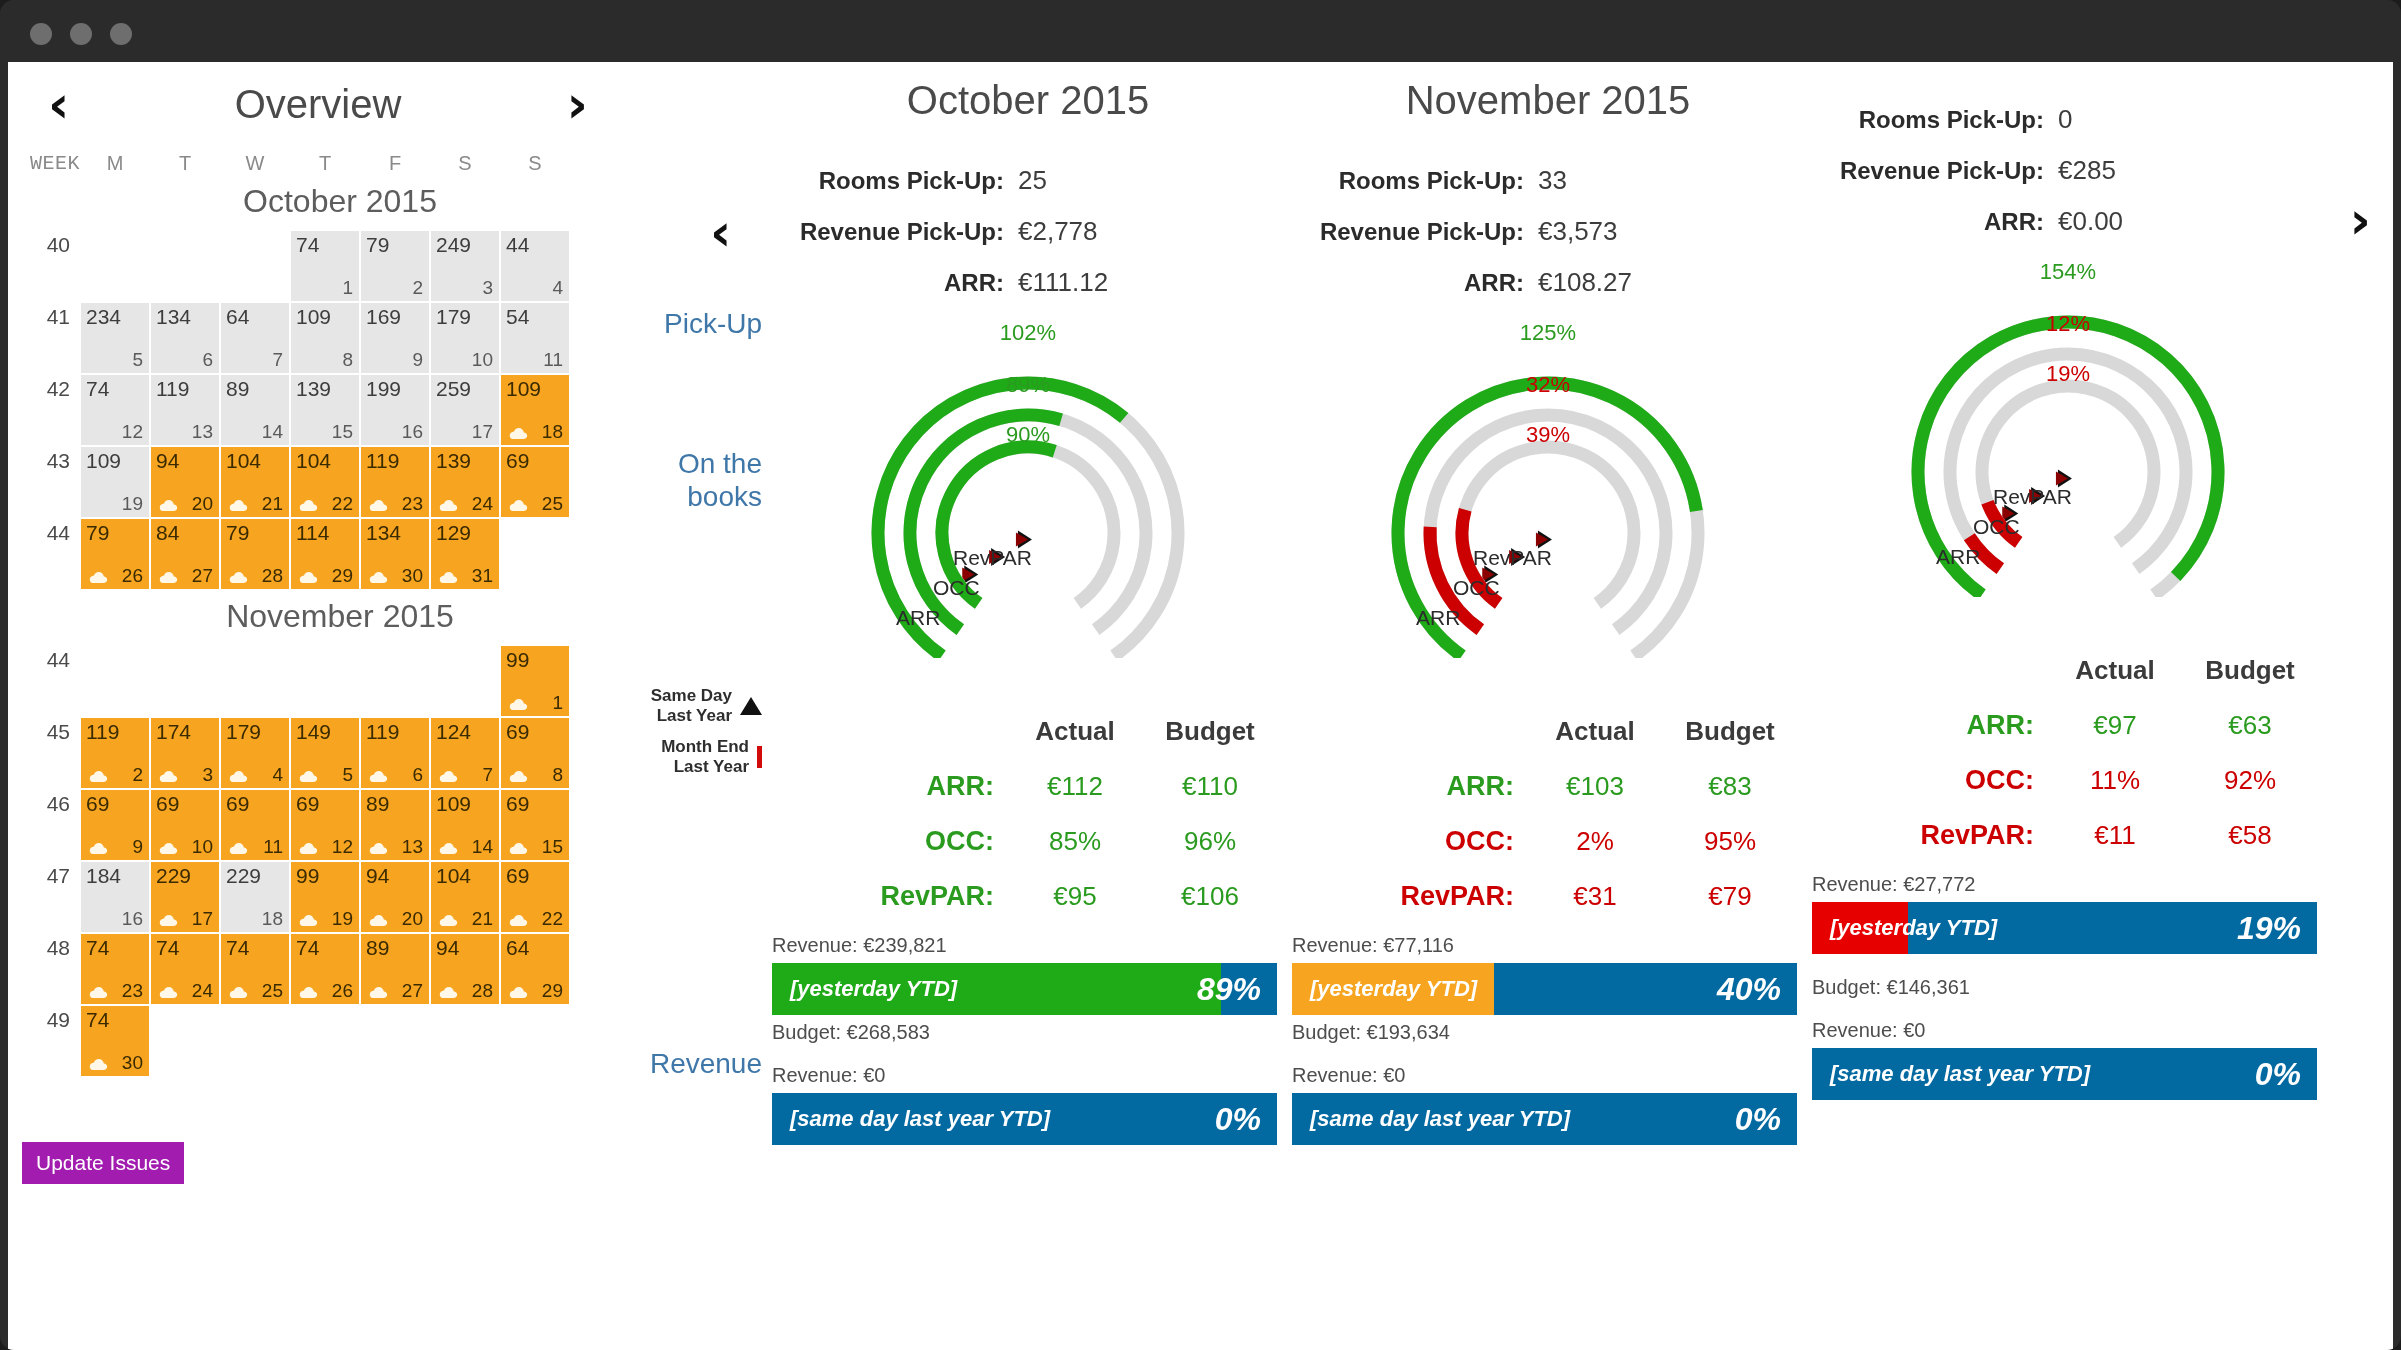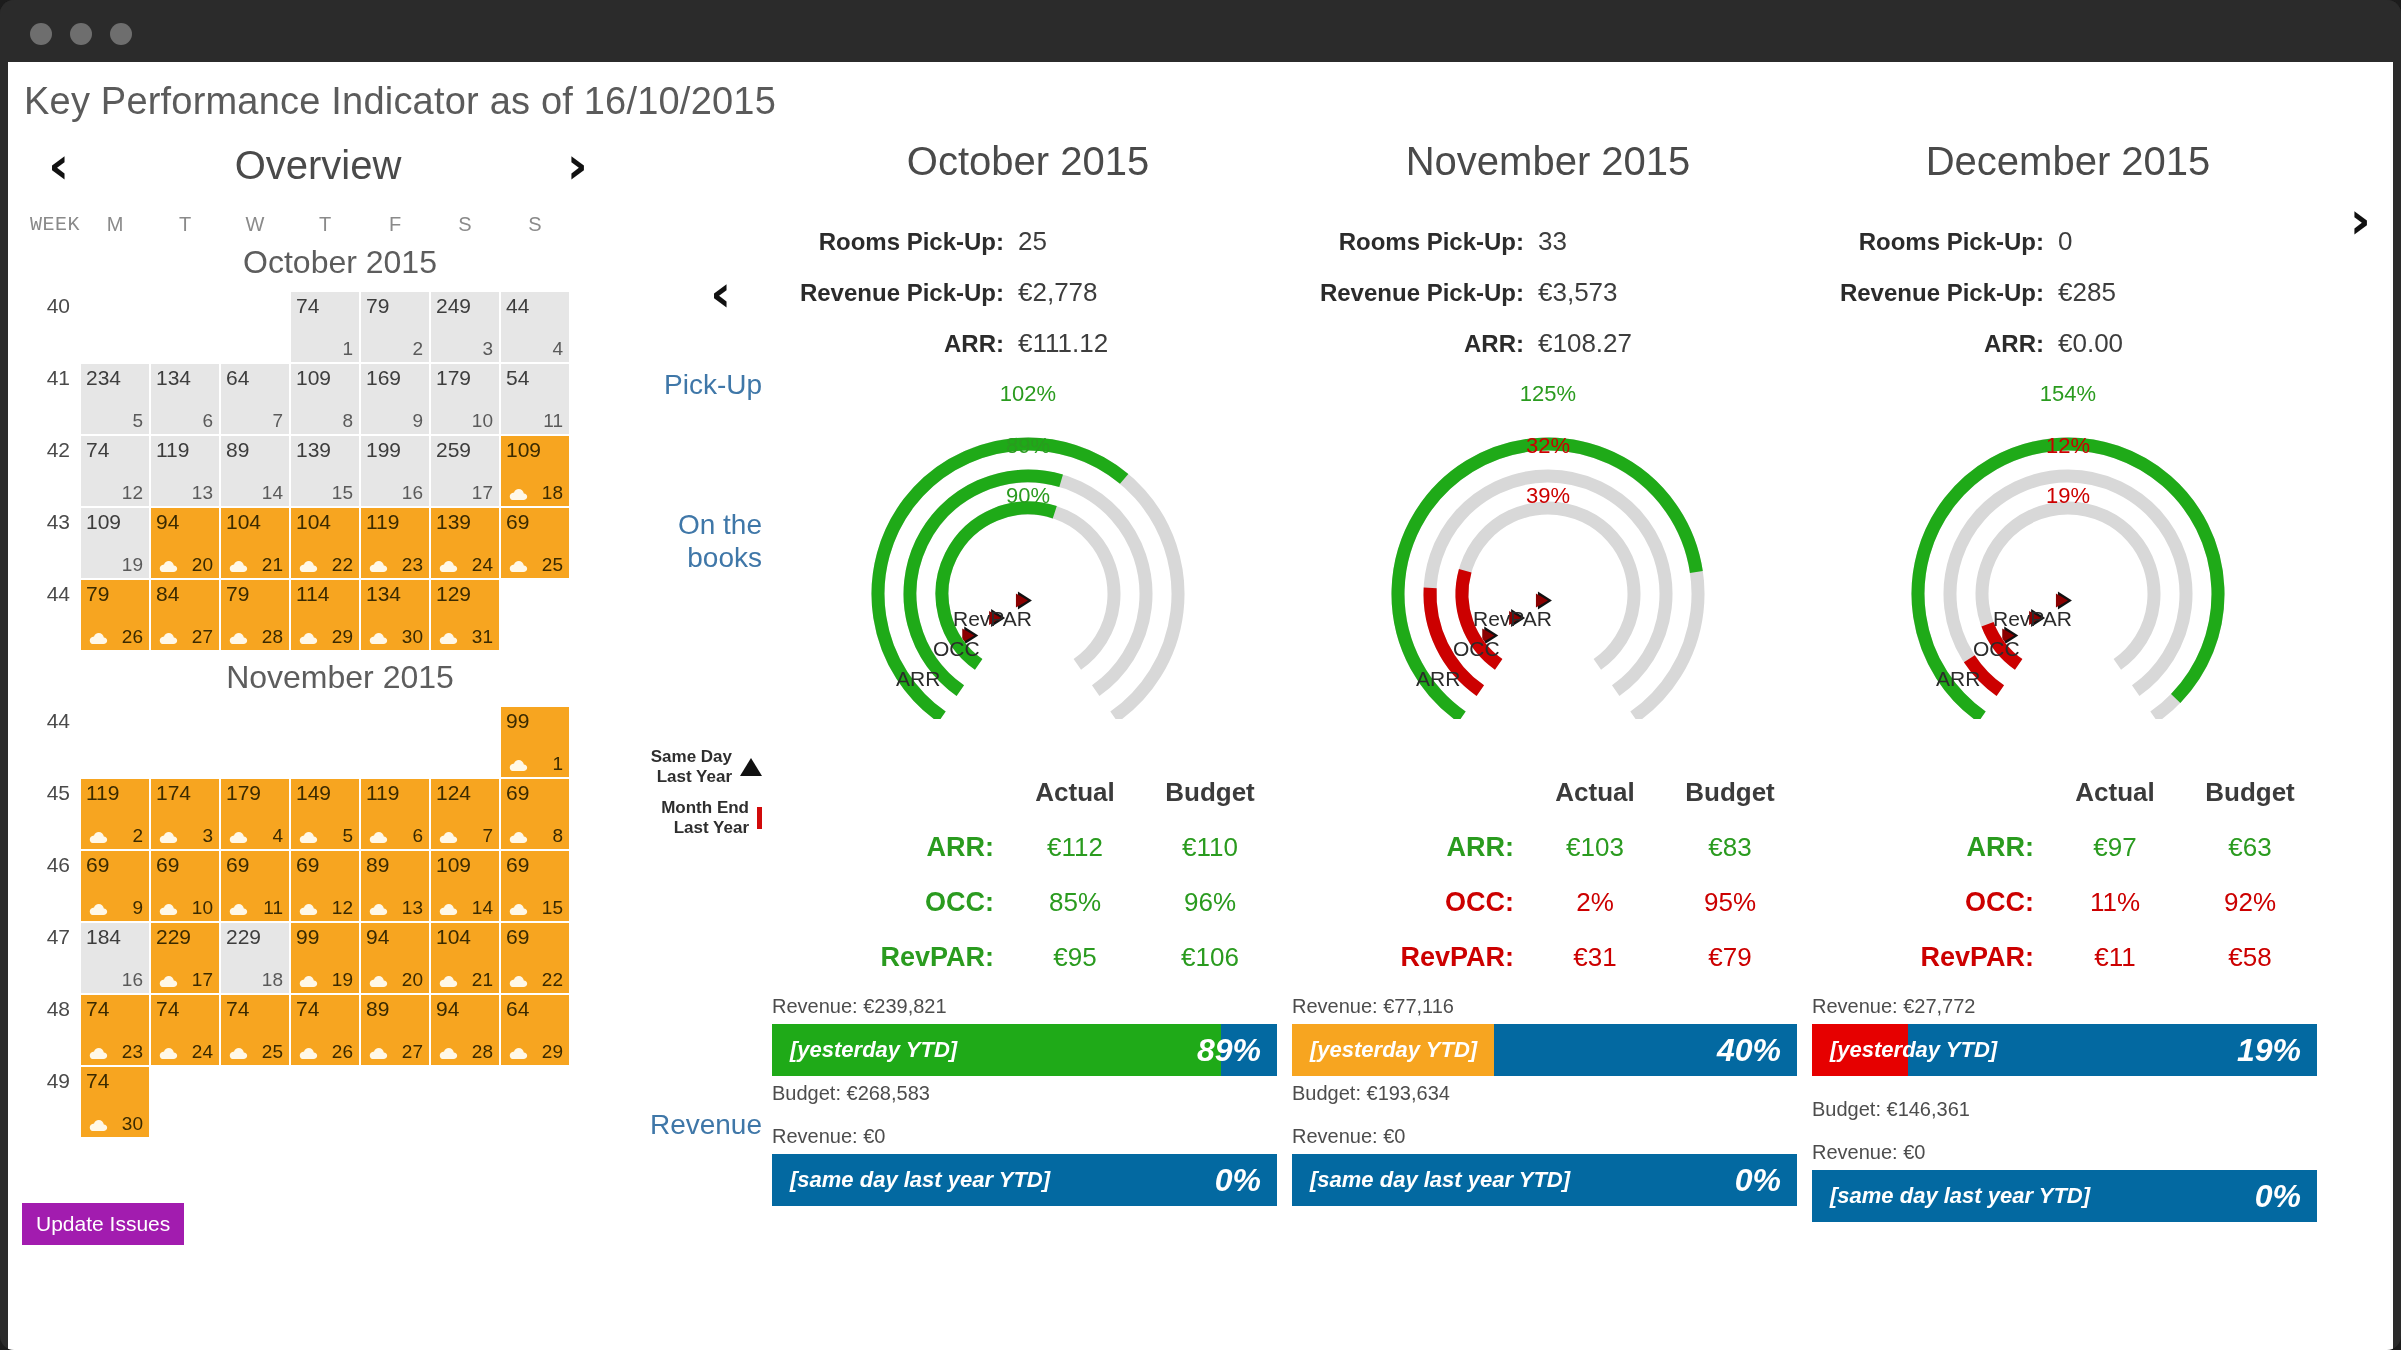--- a/index.html
+++ b/index.html
@@ -151,21 +151,20 @@
 <body>
 
 <div class="window">
   <div class="titlebar">
     <span class="dot"></span>
     <span class="dot"></span>
     <span class="dot"></span>
   </div>
 
   <div class="viewport">
-    <div class="app-title">Key Performance Indicator as of 16/10/2015</div>
 
     <div class="body-area">
 
       <div class="left-panel">
         <div class="ovr-nav">
           <span class="chev">‹</span>
           <span class="ovr-title">Overview</span>
           <span class="chev">›</span>
         </div>
         <div class="dow-row">
@@ -786,21 +785,20 @@
                 <div class="bar-cap">Revenue: €0</div>
                 <div class="bar-track">
                   <div class="bar-fill grey" style="width: 0%;"></div>
                   <span class="bar-label">[same day last year YTD]</span>
                   <span class="bar-pct">0%</span>
                 </div>
               </div>
             </div>
           </div>
           <div class="mcol">
-            <div class="m-head">December 2015</div>
             <div class="kpi-list">
               <div class="kpi-row">
                 <span class="kpi-lbl">Rooms Pick-Up:</span>
                 <span class="kpi-val">0</span>
               </div>
               <div class="kpi-row">
                 <span class="kpi-lbl">Revenue Pick-Up:</span>
                 <span class="kpi-val">€285</span>
               </div>
               <div class="kpi-row">

